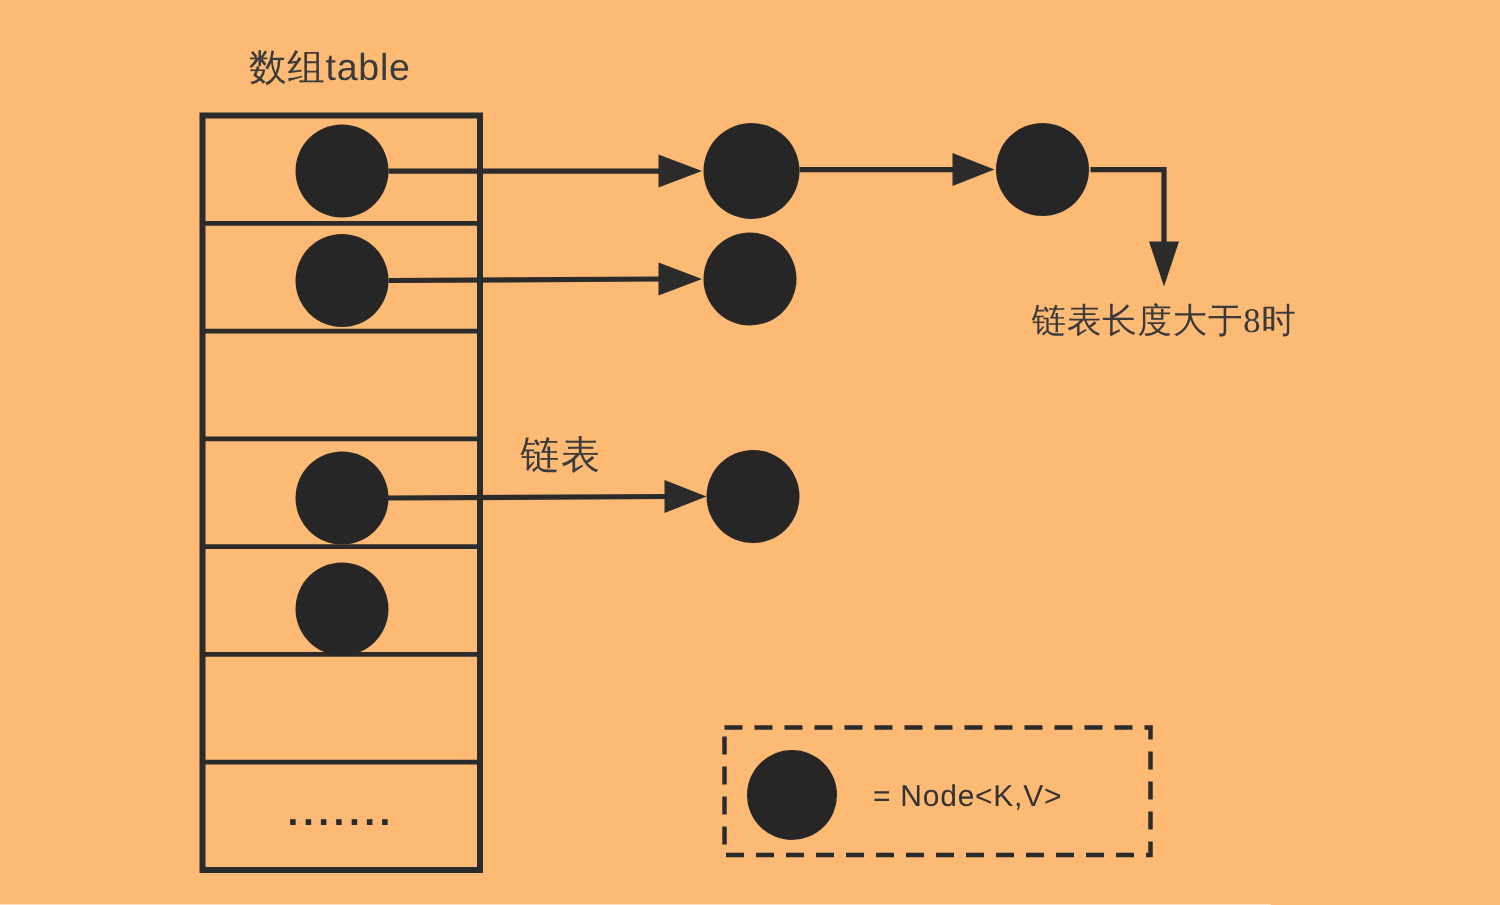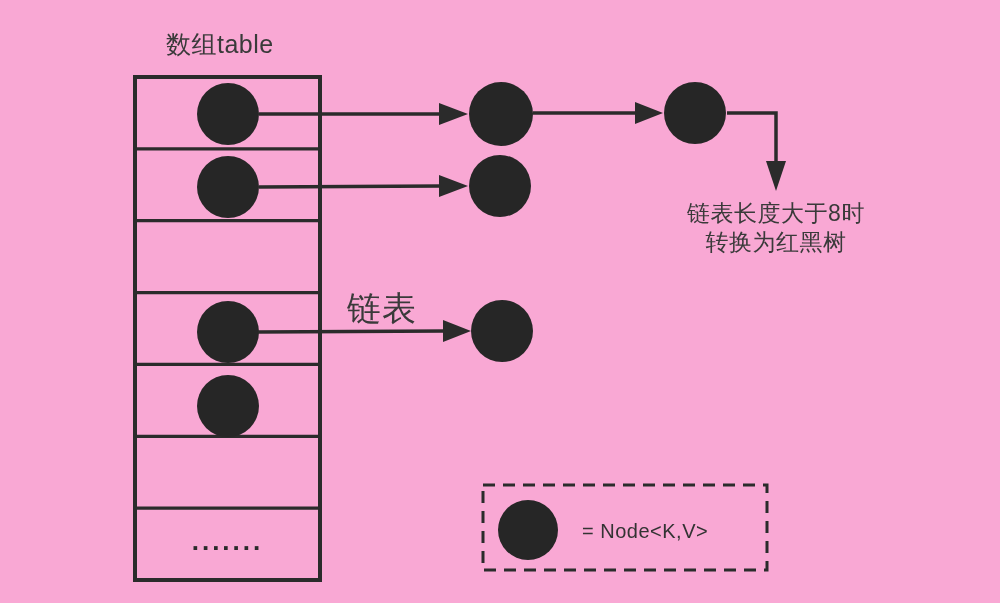--- a/index.html
+++ b/index.html
@@ -4,21 +4,21 @@
 <style>
   html, body {
     margin: 0;
     padding: 0;
     background: #ffffff;
   }
   .canvas {
     position: relative;
     width: 1000px;
     height: 603px;
-    background: #f9a8d4;
+    background: #fdba74;
     overflow: hidden;
     font-family: "Liberation Sans", "DejaVu Sans", sans-serif;
     color: #3a3a3a;
   }
   .canvas svg {
     position: absolute;
     left: 0;
     top: 0;
   }
   .txt {
@@ -28,32 +28,33 @@
   }
   .title-label {
     left: 166px;
     top: 28px;
     font-size: 25px;
     letter-spacing: 0.5px;
   }
   .linked-list-label {
     left: 347px;
     top: 286px;
-    font-size: 34px;
+    font-size: 26px;
     letter-spacing: 1px;
   }
   .treeify-note {
     left: 660px;
     top: 199px;
     width: 232px;
     text-align: center;
     font-size: 23px;
     line-height: 29px;
     letter-spacing: 0.5px;
     white-space: normal;
+    font-family: Liberation Serif, serif;
   }
   .legend-text {
     left: 582px;
     top: 517px;
     font-size: 20px;
     line-height: 28px;
     letter-spacing: 0.5px;
     color: #333333;
   }
   .ellipsis-row {
@@ -131,20 +132,19 @@
       <circle cx="528" cy="530" r="30" fill="#262626"></circle>
     </g>
   </svg>
 
   <div class="txt title-label">数组table</div>
 
   <div class="txt linked-list-label">链表</div>
 
   <div class="txt treeify-note">
     <div>链表长度大于8时</div>
-    <div>转换为红黑树</div>
   </div>
 
   <div class="txt legend-text">= Node&lt;K,V&gt;</div>
 
   <div class="txt ellipsis-row">.......</div>
 
 </div>
 
 </body></html>

